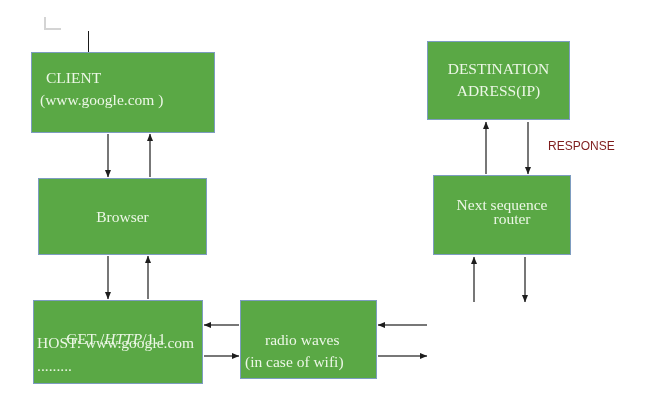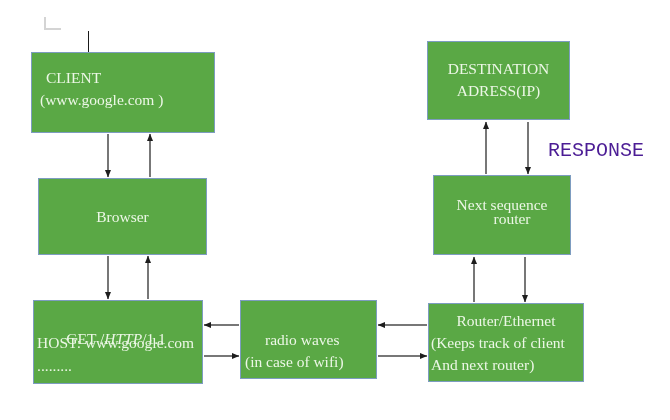--- a/index.html
+++ b/index.html
@@ -42,23 +42,23 @@
     border-bottom: 2px solid #d4d4d4;
     box-sizing: border-box;
   }
   .caret {
     position: absolute;
     background: #1a1a1a;
     width: 1px;
   }
   .label-text {
     position: absolute;
-    color: #4c1d95;
-    font-size: 20px;
-    font-family: Liberation Mono, monospace;
+    color: #7f1d1d;
+    font-size: 12px;
+    font-family: Liberation Sans, sans-serif;
     white-space: nowrap;
   }
   svg.arrows {
     position: absolute;
     left: 0;
     top: 0;
     width: 670px;
     height: 420px;
     pointer-events: none;
   }
@@ -115,25 +115,20 @@
     </div>
     <div class="txt left" style="top:33px; padding-left:3px;">HOST: www.google.com</div>
     <div class="txt left" style="top:56px; padding-left:3px;">.........</div>
   </div>
 
   <div class="box" style="left:240px; top:300px; width:137px; height:79px;">
     <div class="txt left" style="top:30px; padding-left:4px;margin-left:20px;">radio waves</div>
     <div class="txt left" style="top:52px; padding-left:4px;">(in case of wifi)</div>
   </div>
 
-  <div class="box" style="left:428px; top:303px; width:156px; height:79px;">
-    <div class="txt center" style="top:8px;">Router/Ethernet</div>
-    <div class="txt left" style="top:30px; padding-left:2px;">(Keeps track of client</div>
-    <div class="txt left" style="top:52px; padding-left:2px;">And next router)</div>
-  </div>
 
   <div class="box" style="left:433px; top:175px; width:138px; height:80px;">
     <div class="txt center" style="top:20px;">Next sequence</div>
     <div class="txt center" style="top:34px;padding-left:20px;">router</div>
   </div>
 
   <div class="box" style="left:427px; top:41px; width:143px; height:79px;">
     <div class="txt center" style="top:18px;">DESTINATION</div>
     <div class="txt center" style="top:40px;">ADRESS(IP)</div>
   </div>

